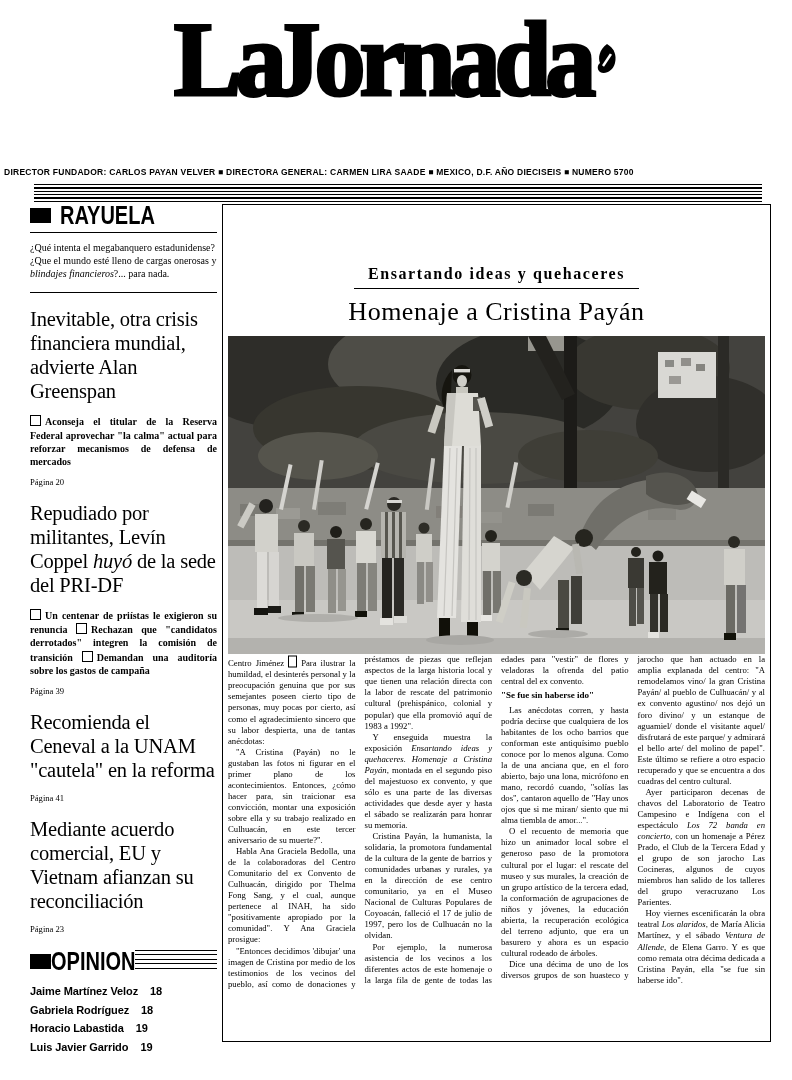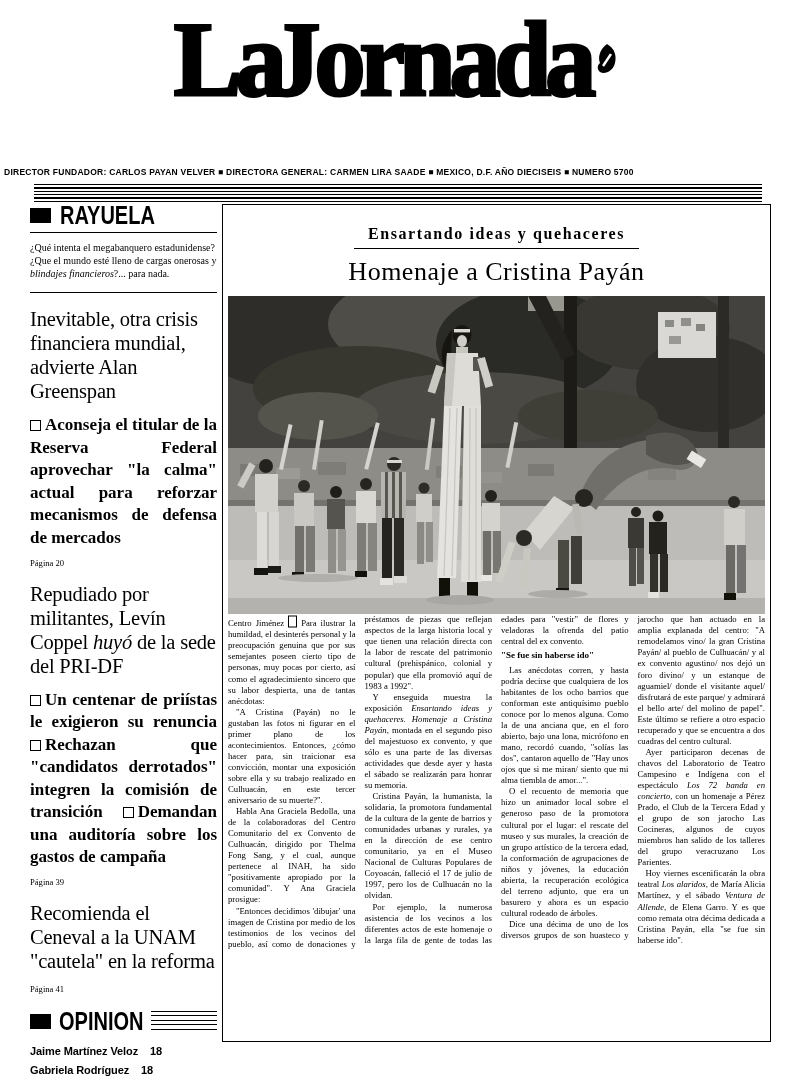--- a/index.html
+++ b/index.html
@@ -29,35 +29,35 @@
   .sidebar{position:absolute;left:30px;top:204px;width:187px;}
   .sec-head{display:flex;align-items:center;gap:9px;border-bottom:1px solid #000;padding-bottom:5px;}
   .sq-black{width:21px;height:15px;background:#000;flex:0 0 auto;}
   .sec-title{
     font-family:"Liberation Sans","DejaVu Sans",sans-serif;font-weight:bold;
     font-size:20px;letter-spacing:0;transform:scaleY(1.25);transform-origin:left center;white-space:nowrap;
   }
   .ray-text{font-size:10px;line-height:1.28;margin:9px 0 12px;}
   .hr{border-top:1px solid #000;margin:0 0 2px;}
   .story h2{font-size:20.5px;font-weight:normal;line-height:1.17;margin:15px 0 10px;letter-spacing:-.2px;}
-  .story .bullets{font-size:17px;font-weight:bold;line-height:1.32;text-align:justify;margin:0 0 9px;}
+  .story .bullets{font-size:10px;font-weight:bold;line-height:1.32;text-align:justify;margin:0 0 9px;}
   .osq{display:inline-block;width:9px;height:9px;border:1.4px solid #000;margin-right:4px;transform:translateY(1px);}
   .pageref{font-size:8.6px;margin:0;}
   .opinion{margin-top:16px;}
-  .op-head{display:flex;align-items:center;gap:8px;}
+  .op-head{display:flex;align-items:center;}
   .op-lines{flex:1;height:22px;background:repeating-linear-gradient(to bottom,#000 0 1px,transparent 1px 4.4px);}
   .authors{margin-top:9px;font-family:"Liberation Sans","DejaVu Sans",sans-serif;font-weight:bold;font-size:11px;line-height:1.7;letter-spacing:-.1px;}
   .author-row{display:flex;align-items:flex-end;}
   .author-page{margin-left:12px;}
   
   .main-box{
     position:absolute;left:222px;top:204px;width:549px;height:838px;
     border:1px solid #000;box-sizing:border-box;padding:20px 5px 0;
   }
-  .kicker-wrap{text-align:center;}
+  .kicker-wrap{text-align:center;margin-top:40px;}
   .kicker{display:inline-block;font-size:16px;font-weight:bold;letter-spacing:1.6px;border-bottom:1px solid #000;padding:0 14px 5px;}
   .headline{text-align:center;font-size:26px;font-weight:normal;letter-spacing:.5px;margin:9px 0 11px;line-height:1.05;}
   .photo{width:537px;height:318px;margin:0 auto;overflow:hidden;background:#c6c5c1;}
   .photo svg{display:block;}
   .caption{
     font-family:"Liberation Sans","DejaVu Sans",sans-serif;font-size:8.2px;font-weight:bold;
     margin:5px 1px 7px;letter-spacing:.1px;
   }
   .article{
     column-count:4;column-gap:9px;height:392px;overflow:hidden;
@@ -103,20 +103,24 @@
         <div class="pageref">Página 20</div>
       </section>
       <section class="story">
         <h2>Repudiado por militantes, Levín Coppel <i>huyó</i> de la sede del PRI-DF</h2>
         <p class="bullets"><span class="osq"></span>Un centenar de priístas le exigieron su renuncia <span class="osq"></span>Rechazan que "candidatos derrotados" integren la comisión de transición <span class="osq"></span>Demandan una auditoría sobre los gastos de campaña</p>
         <div class="pageref">Página 39</div>
       </section>
       <section class="story">
         <h2>Recomienda el Ceneval a la UNAM "cautela" en la reforma</h2>
         <div class="pageref">Página 41</div>
+      </section>
+      <section class="story">
+        <h2>Mediante acuerdo comercial, EU y Vietnam afianzan su reconciliación</h2>
+        <div class="pageref">Página 23</div>
       </section>
     </div>
 
   <div class="opinion">
     <div class="op-head">
       <div class="sq-black"></div>
       <div class="sec-title">OPINION</div>
       <div class="op-lines"></div>
     </div>
     <div class="authors">

